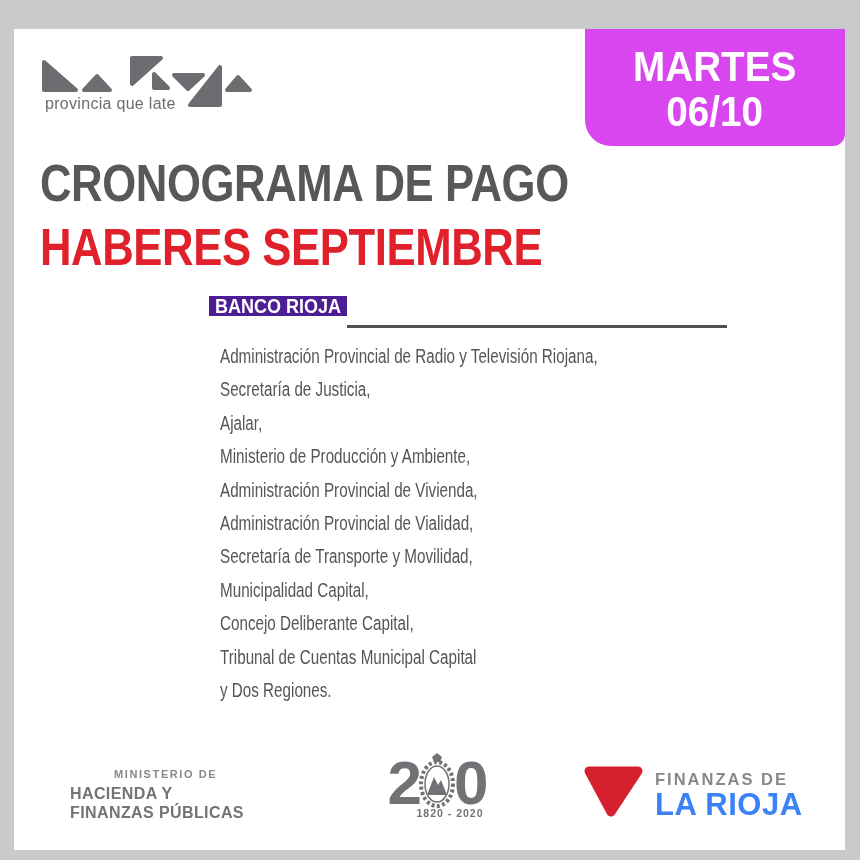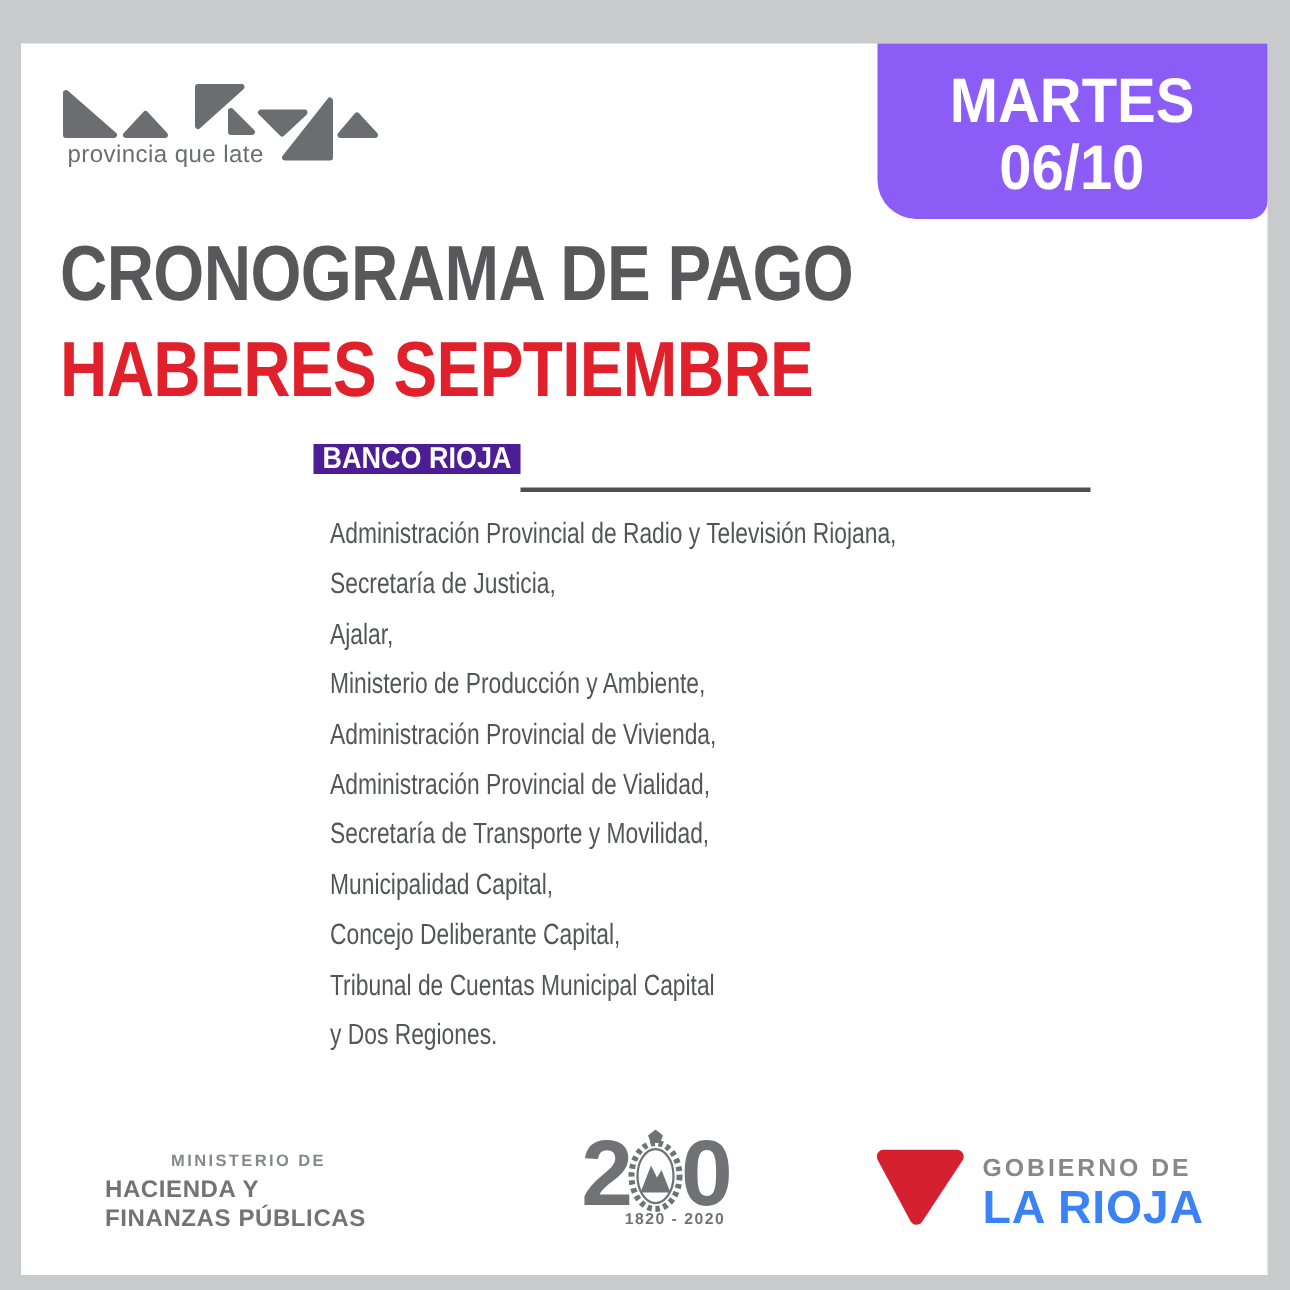--- a/index.html
+++ b/index.html
@@ -17,21 +17,21 @@
   
   .brand{position:absolute;left:26px;top:24px;width:230px;height:62px;}
   .brand svg{display:block;}
   .tagline{
     position:absolute;left:5px;top:42px;
     font-size:16px;color:#6c6d70;letter-spacing:.3px;
   }
   
   .badge{
     position:absolute;right:0;top:0;width:260px;height:117px;
-    background:#8b5cf6;color:#ffffff;
+    background:#d946ef;color:#ffffff;
     border-radius:0 0 12px 26px;
     display:flex;flex-direction:column;justify-content:center;align-items:center;
     padding-top:2px;box-sizing:border-box;
   }
   .badge-line{
     font-weight:bold;font-size:42px;line-height:45px;
     transform:scaleX(.92);white-space:nowrap;
   }
   
   .title1,.title2{
@@ -159,18 +159,18 @@
       <span class="bicent-digit">0</span>
     </div>
     <div class="bicent-years">1820 - 2020</div>
   </div>
 
   <div class="gov">
     <svg width="62" height="58" viewBox="0 0 62 58">
       <polygon points="6,7 55,7 28,48" fill="#d5202f" stroke="#d5202f" stroke-width="9" stroke-linejoin="round"></polygon>
     </svg>
     <div class="gov-text">
-      <div class="g1">GOBIERNO DE</div>
+      <div class="g1">FINANZAS DE</div>
       <div class="g2">LA RIOJA</div>
     </div>
   </div>
 
 </div>
 
 </body></html>

